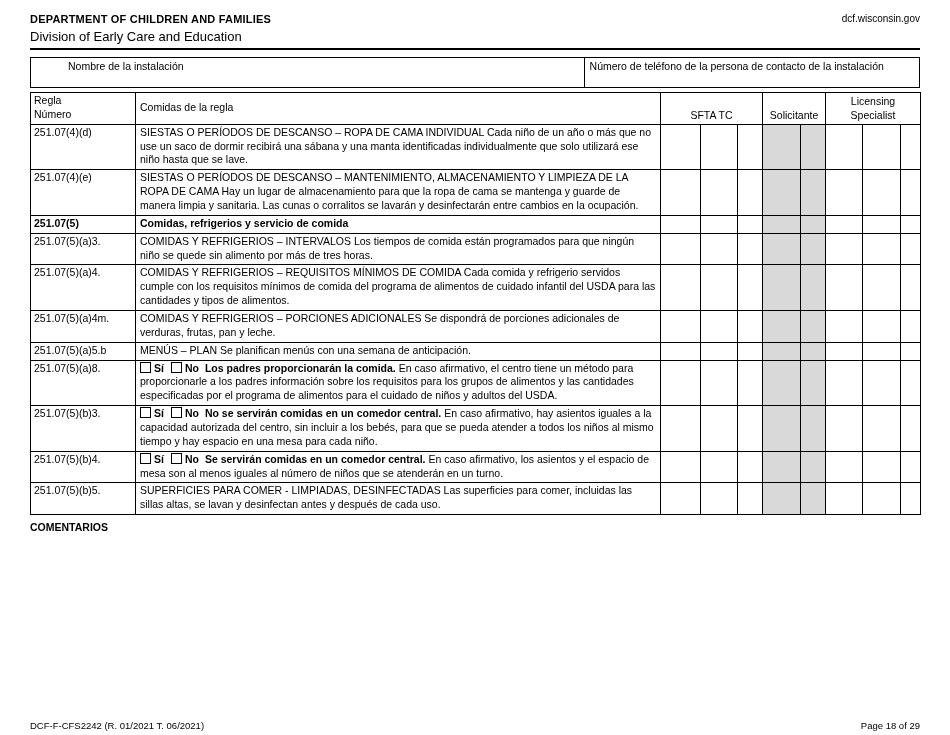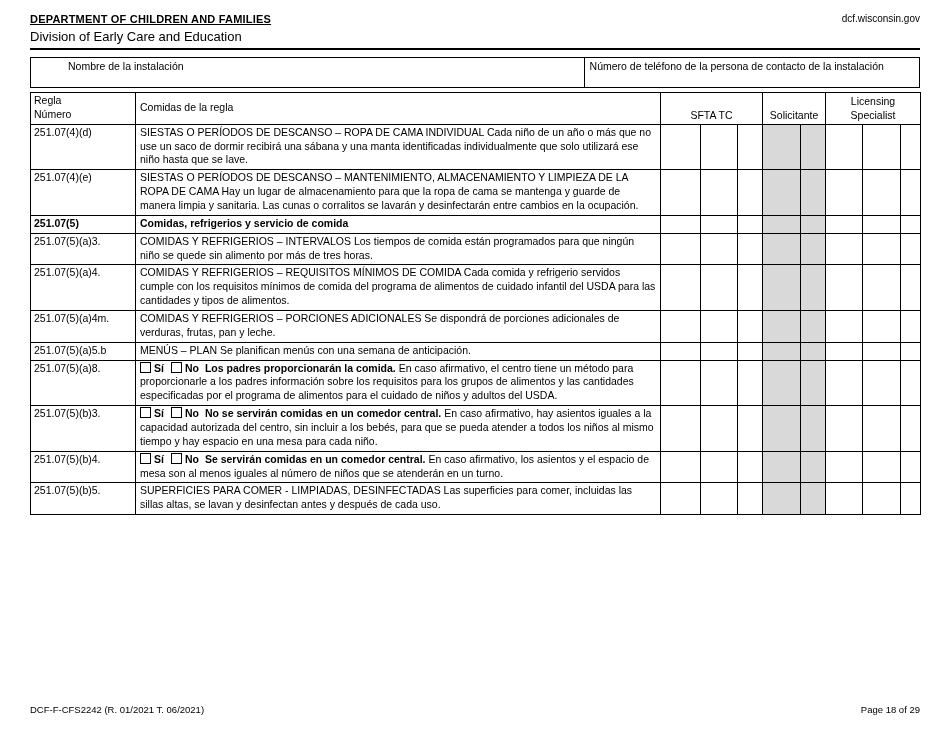--- a/index.html
+++ b/index.html
@@ -6,21 +6,21 @@
   body {
     width: 950px; height: 735px;
     background: #ffffff; color: #000000;
     font-family: "Liberation Sans", sans-serif;
     position: relative; overflow: hidden;
   }
   .page { padding: 13px 30px 0 30px; }
 
   
   .masthead { display: flex; justify-content: space-between; align-items: flex-start; }
-  .dept { font-size: 11px; font-weight: bold; letter-spacing: 0.2px; text-decoration: underline; }
+  .dept { font-size: 11px; font-weight: bold; letter-spacing: 0.2px; }
   .division { font-size: 13px; margin-top: 4px; }
   .site { font-size: 10px; }
   .rule-sep { border: none; border-top: 2.5px solid #000; margin: 4px 0 0 0; }
 
   
   .fields { display: flex; border: 1px solid #000; height: 29px; margin-top: 7px; }
   .field { padding: 2px 5px; font-size: 10.5px; }
   .field-left { width: 60%; margin-left: 32px; }
   .field-right { width: 40%; border-left: 1px solid #000; margin-left: 24px; }
 
@@ -35,21 +35,21 @@
   .shaded { background: #d9d9d9; }
   .rule-col { padding-left: 3px; }
   .chk { padding: 0; }
 
   .cb { display: inline-block; width: 9px; height: 9px; border: 1px solid #000; margin-right: 3px; vertical-align: -1px; background: #fff; }
   .cb2 { margin-left: 7px; }
   .lead { margin-left: 6px; }
 
   .comments { font-size: 10.5px; font-weight: bold; margin-top: 6px; }
 
-  .footer { position: absolute; left: 30px; right: 30px; bottom: 20px;
+  .footer { position: absolute; left: 30px; right: 30px; bottom: 4px;
             display: flex; justify-content: space-between; font-size: 9.5px; }
 </style>
 </head>
 <body>
 
 <div class="page">
 
   <div class="masthead">
     <div>
       <div class="dept">DEPARTMENT OF CHILDREN AND FAMILIES</div>
@@ -243,18 +243,19 @@
       <td class="chk"></td>
       <td class="chk shaded"></td>
       <td class="chk shaded"></td>
       <td class="chk"></td>
       <td class="chk"></td>
       <td class="chk"></td>
     </tr>
   </tbody>
     </table>
 
+  <div class="comments">COMENTARIOS</div>
 </div>
 
 <div class="footer">
   <span>DCF-F-CFS2242 (R. 01/2021 T. 06/2021)</span>
   <span>Page 18 of 29</span>
 </div>
 
 </body></html>

